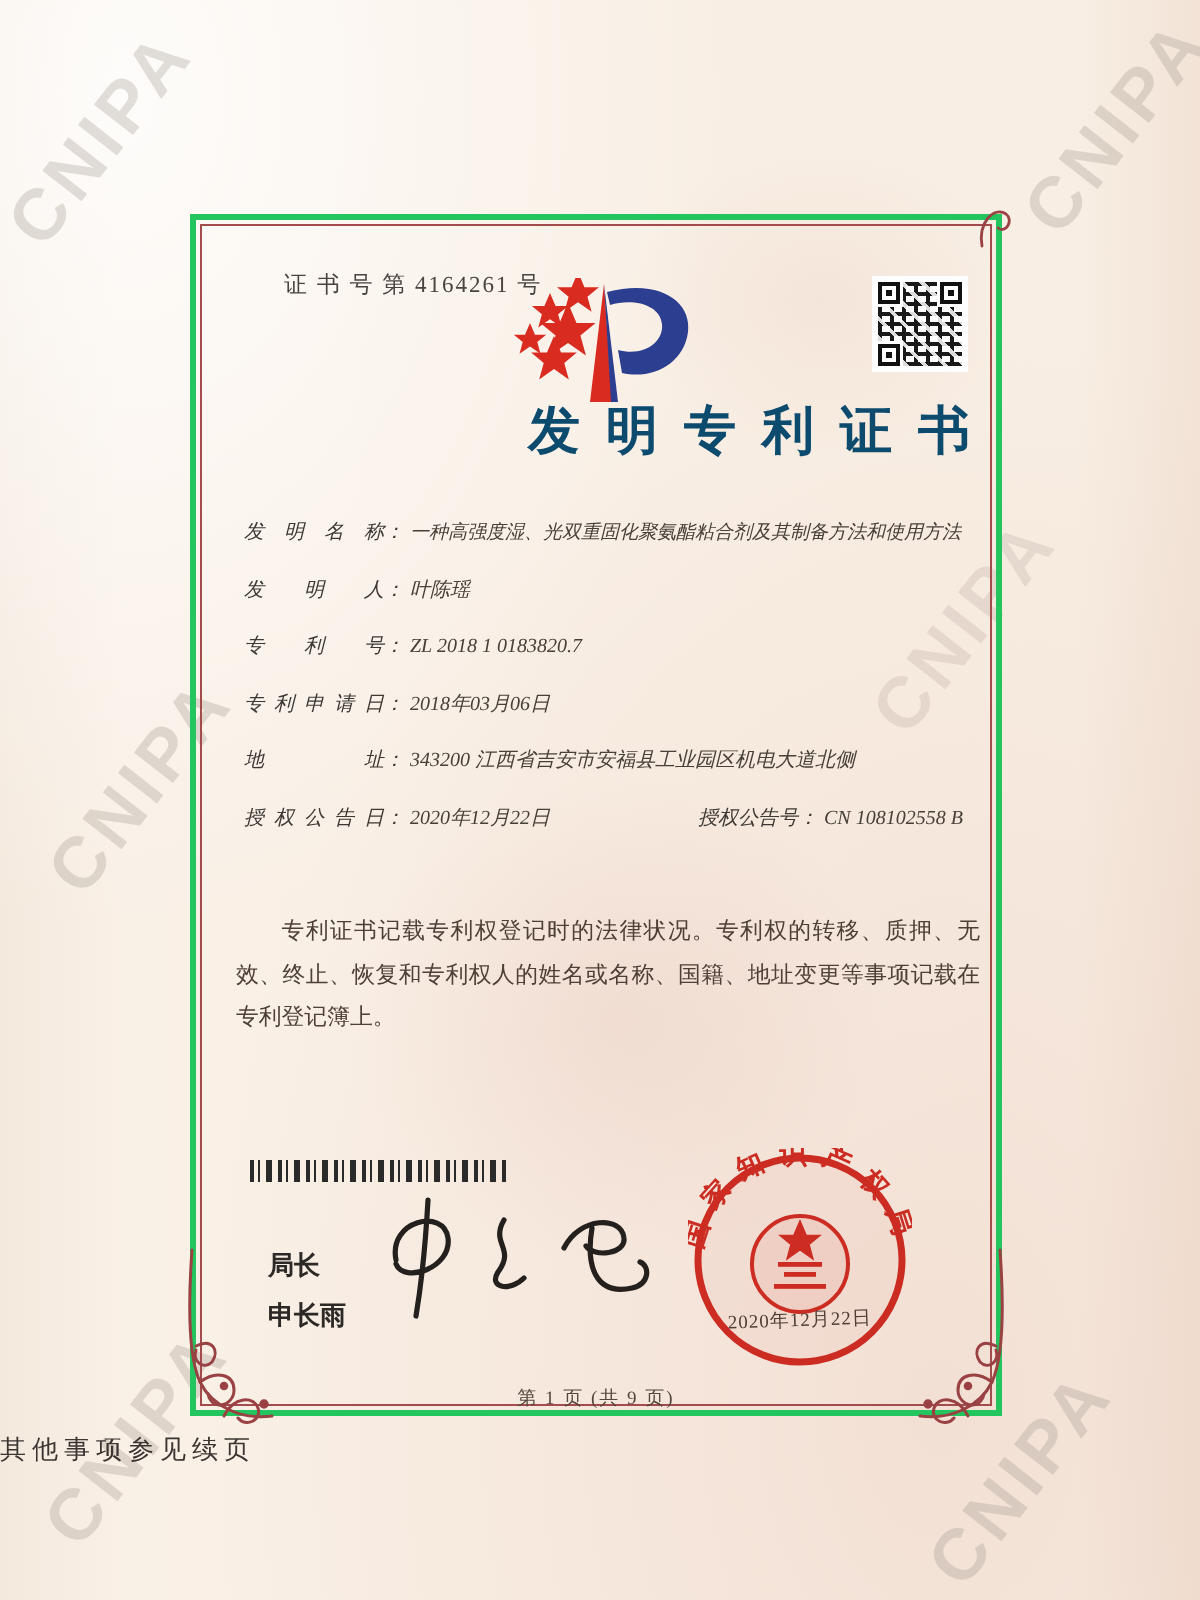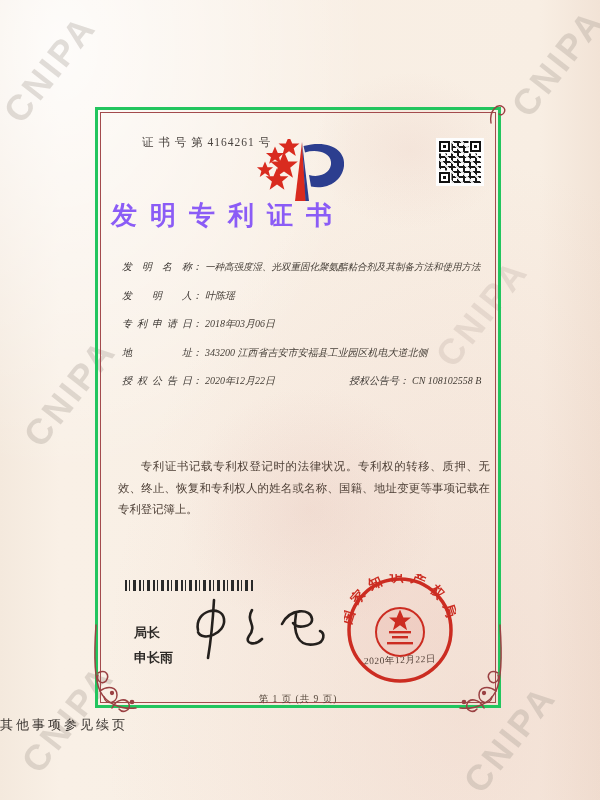--- a/index.html
+++ b/index.html
@@ -57,22 +57,22 @@
       repeating-linear-gradient(45deg, transparent 0 2px, rgba(255,255,255,.85) 2px 4px, transparent 4px 7px),
       repeating-linear-gradient(90deg, #191919 0 2px, transparent 2px 6px),
       repeating-linear-gradient(0deg, #191919 0 2px, transparent 2px 5px);
   }
   .fp { position:absolute; width:11px; height:11px; border:2px solid #111;
         background:#fff; box-shadow:0 0 0 1.5px #fff; }
   .fp::after { content:""; position:absolute; inset:2px; background:#111; }
   .fp-tl { left:0; top:0; } .fp-tr { right:0; top:0; } .fp-bl { left:0; bottom:0; }
 
   .title {
-    position:absolute; left:0; right:0; top:88px; text-align:left;
-    font-size:26px; font-weight:bold; color:#8b5cf6;
+    position:absolute; left:0; right:0; top:88px; text-align:right;
+    font-size:26px; font-weight:bold; color:#0c4a6e;
     letter-spacing:13px; padding-left:13px;
   }
 
   .fields { position:absolute; left:24px; top:150px; width:364px; }
   .frow { position:relative; font-size:10px; line-height:14px;
           margin-bottom:14.5px; color:#3d3834; white-space:nowrap;font-style:italic; }
   .flabel { display:inline-block; width:70px; color:#3d3834;
             text-align:justify; text-align-last:justify; vertical-align:top; }
   .fcolon { margin-right:3px; }
   .fval { color:#474039; }
@@ -153,20 +153,23 @@
   </div>
 
   <div class="title">发明专利证书</div>
 
   <div class="fields">
     <div class="frow">
       <span class="flabel">发　明　名　称</span><span class="fcolon">：</span><span class="fval v-long">一种高强度湿、光双重固化聚氨酯粘合剂及其制备方法和使用方法</span>
     </div>
     <div class="frow">
       <span class="flabel">发　　明　　人</span><span class="fcolon">：</span><span class="fval">叶陈瑶</span>
+    </div>
+    <div class="frow">
+      <span class="flabel">专　　利　　号</span><span class="fcolon">：</span><span class="fval">ZL 2018 1 0183820.7</span>
     </div>
     <div class="frow">
       <span class="flabel">专利申请日</span><span class="fcolon">：</span><span class="fval">2018年03月06日</span>
     </div>
     <div class="frow">
       <span class="flabel">地　　　　　址</span><span class="fcolon">：</span><span class="fval">343200 江西省吉安市安福县工业园区机电大道北侧</span>
     </div>
     <div class="frow">
       <span class="flabel">授权公告日</span><span class="fcolon">：</span><span class="fval">2020年12月22日</span>
       <span class="grant2">

